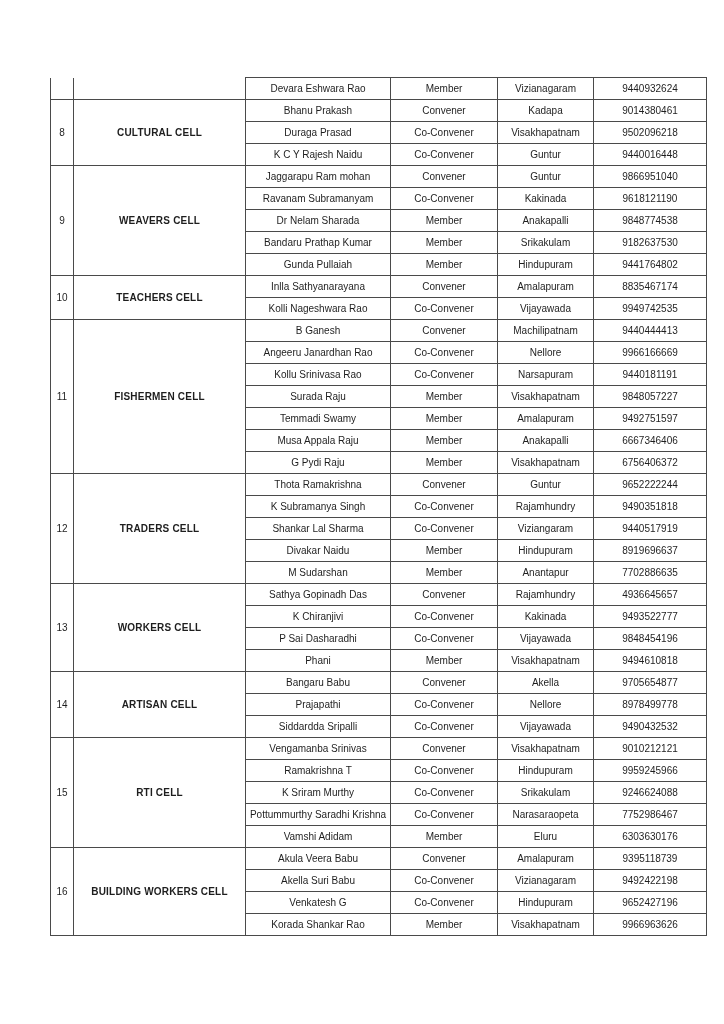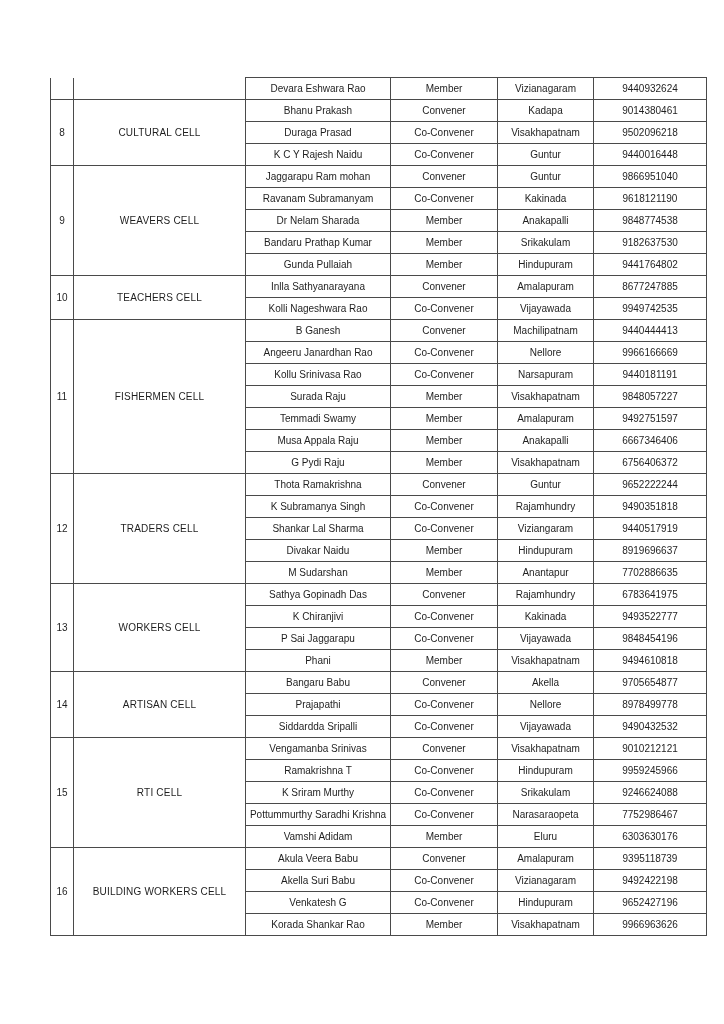--- a/index.html
+++ b/index.html
@@ -31,21 +31,21 @@
     text-align: center;
     vertical-align: middle;
     font-size: 10px;
     line-height: 11px;
     color: #1e1e1e;
     padding: 0 2px;
     overflow: hidden;
     white-space: nowrap;
   }
   table.cells-table td.col-cell {
-    font-weight: normal;
+    font-weight: bold;
     letter-spacing: 0.2px;
   }
   table.cells-table td.continued {
     border-top: none;
   }
 </style>
 </head>
 <body>
 
 <div class="page">
@@ -118,21 +118,21 @@
           <td class="col-role">Member</td>
           <td class="col-place">Hindupuram</td>
           <td class="col-phone">9441764802</td>
         </tr>
         <tr>
           <td rowspan="2" class="col-sno">10</td>
           <td rowspan="2" class="col-cell">TEACHERS CELL</td>
           <td class="col-name">Inlla Sathyanarayana</td>
           <td class="col-role">Convener</td>
           <td class="col-place">Amalapuram</td>
-          <td class="col-phone">8677247885</td>
+          <td class="col-phone">8835467174</td>
         </tr>
         <tr>
           <td class="col-name">Kolli Nageshwara Rao</td>
           <td class="col-role">Co-Convener</td>
           <td class="col-place">Vijayawada</td>
           <td class="col-phone">9949742535</td>
         </tr>
         <tr>
           <td rowspan="7" class="col-sno">11</td>
           <td rowspan="7" class="col-cell">FISHERMEN CELL</td>
@@ -208,30 +208,30 @@
           <td class="col-role">Member</td>
           <td class="col-place">Anantapur</td>
           <td class="col-phone">7702886635</td>
         </tr>
         <tr>
           <td rowspan="4" class="col-sno">13</td>
           <td rowspan="4" class="col-cell">WORKERS CELL</td>
           <td class="col-name">Sathya Gopinadh Das</td>
           <td class="col-role">Convener</td>
           <td class="col-place">Rajamhundry</td>
-          <td class="col-phone">6783641975</td>
+          <td class="col-phone">4936645657</td>
         </tr>
         <tr>
           <td class="col-name">K Chiranjivi</td>
           <td class="col-role">Co-Convener</td>
           <td class="col-place">Kakinada</td>
           <td class="col-phone">9493522777</td>
         </tr>
         <tr>
-          <td class="col-name">P Sai Jaggarapu</td>
+          <td class="col-name">P Sai Dasharadhi</td>
           <td class="col-role">Co-Convener</td>
           <td class="col-place">Vijayawada</td>
           <td class="col-phone">9848454196</td>
         </tr>
         <tr>
           <td class="col-name">Phani</td>
           <td class="col-role">Member</td>
           <td class="col-place">Visakhapatnam</td>
           <td class="col-phone">9494610818</td>
         </tr>

